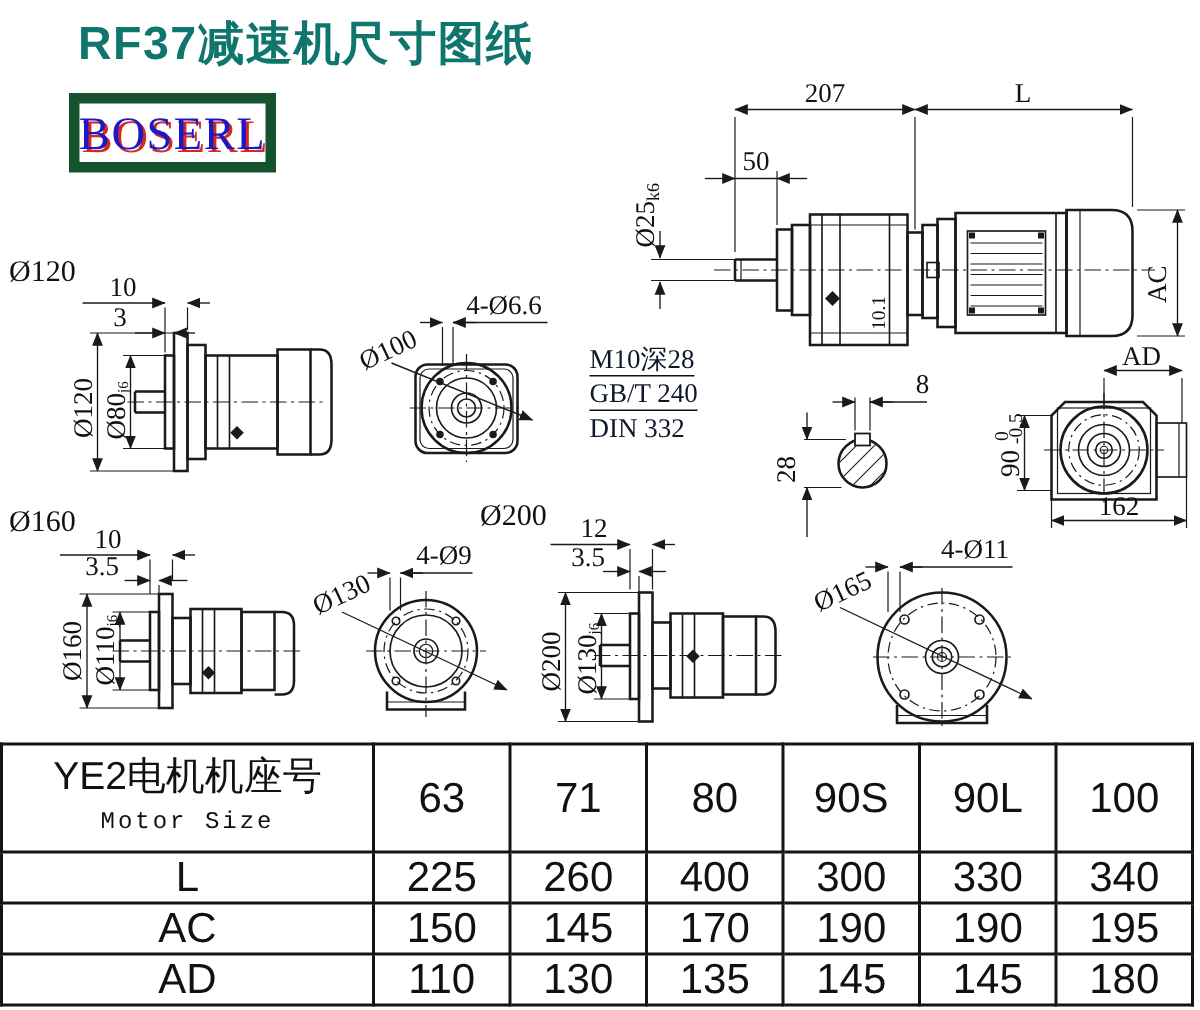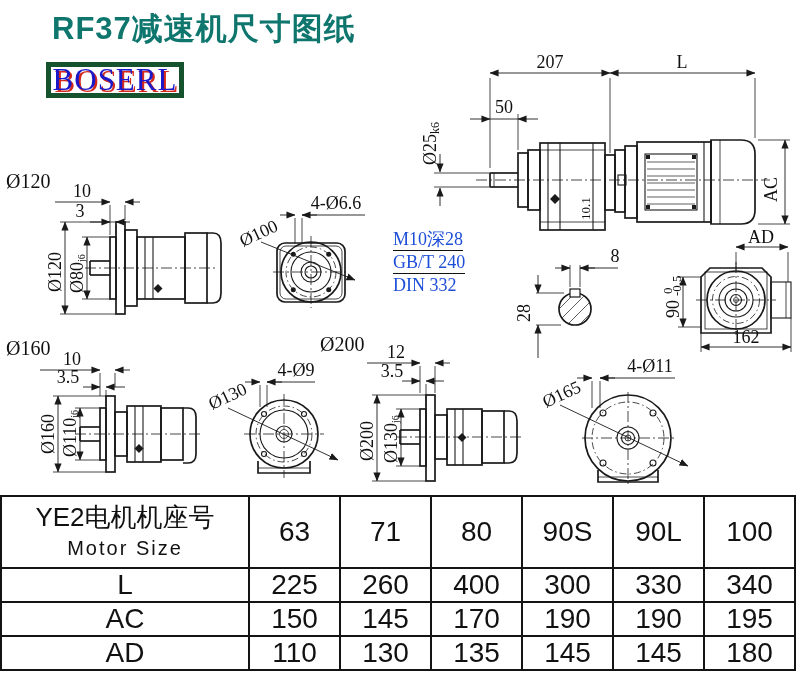--- a/index.html
+++ b/index.html
@@ -1,47 +1,47 @@
 <!DOCTYPE html>
 <html><head>
 <meta charset="utf-8">
 <style>
   html,body{margin:0;padding:0}
   body{width:800px;height:673px;position:relative;background:#ffffff;overflow:hidden;
        font-family:"Liberation Sans",sans-serif}
   .abs{position:absolute}
   #title{left:52px;top:8px;font-size:31px;font-weight:bold;color:#0f766e;
          letter-spacing:1px;white-space:nowrap}
-  #logo{left:46px;top:62px;width:138px;height:36px;border:5px solid #14532d;
+  #logo{left:46px;top:62px;width:138px;height:53px;border:7px solid #14532d;
         box-sizing:border-box;display:flex;align-items:center;justify-content:center;
         background:#fff}
   #logo span{font-family:"Liberation Serif",serif;font-size:31px;color:#1a18c8;
         text-shadow:2px 2px 0 #d42a1e;letter-spacing:1px}
   .viewlabel{font-family:"Liberation Serif",serif;font-size:20px;color:#111;white-space:nowrap}
   #note{left:393px;top:228px;font-family:"Liberation Serif",serif;font-size:18px;
-        color:#1d4ed8;line-height:23px;white-space:nowrap}
+        color:#0f172a;line-height:23px;white-space:nowrap}
   #note .ul{border-bottom:1.5px solid #111;padding-bottom:1px}
   svg{position:absolute;overflow:visible}
   .o{fill:none;stroke:#1a1a1a;stroke-width:1.7}
   .m{fill:none;stroke:#1a1a1a;stroke-width:1.1}
   .t{fill:none;stroke:#1a1a1a;stroke-width:0.8}
   .d{fill:none;stroke:#1a1a1a;stroke-width:0.9}
   .cl{fill:none;stroke:#1a1a1a;stroke-width:0.8;stroke-dasharray:11 3 2 3}
   .bc{fill:none;stroke:#1a1a1a;stroke-width:0.8;stroke-dasharray:7 3 1.5 3}
   .hl{stroke:#1a1a1a;stroke-width:0.7}
   text.dm{font-family:"Liberation Serif",serif;fill:#111;font-size:18px}
   text.sm{font-family:"Liberation Serif",serif;fill:#111;font-size:13px}
   .blk{fill:#1a1a1a;stroke:none}
   
   #sizetable{left:0;top:495px;width:796px;height:176px;border-collapse:collapse;
              table-layout:fixed}
   #sizetable th,#sizetable td{border:2px solid #141414;text-align:center;
              vertical-align:middle;padding:0;color:#111;font-weight:normal}
   #sizetable .hcn{font-size:26px;line-height:32px}
-  #sizetable .hen{font-family:Liberation Sans, sans-serif;font-size:20px;
+  #sizetable .hen{font-family:Liberation Mono, monospace;font-size:16px;
              letter-spacing:2px;line-height:30px}
   #sizetable .num{font-size:28px}
 </style>
 </head>
 <body>
 
 <svg width="0" height="0">
   <defs>
     <marker id="arr" viewBox="0 0 10 10" refX="9.5" refY="5" markerWidth="10" markerHeight="10" orient="auto-start-reverse">
       <path d="M0,1 L10,5 L0,9 z" fill="#1a1a1a"></path>

